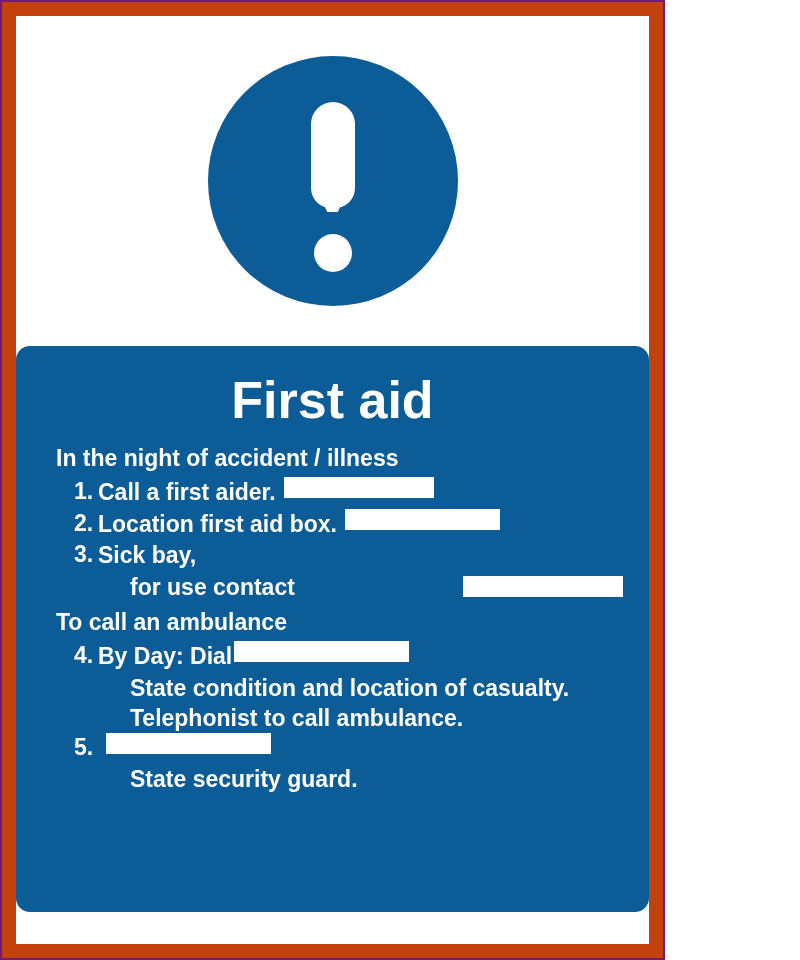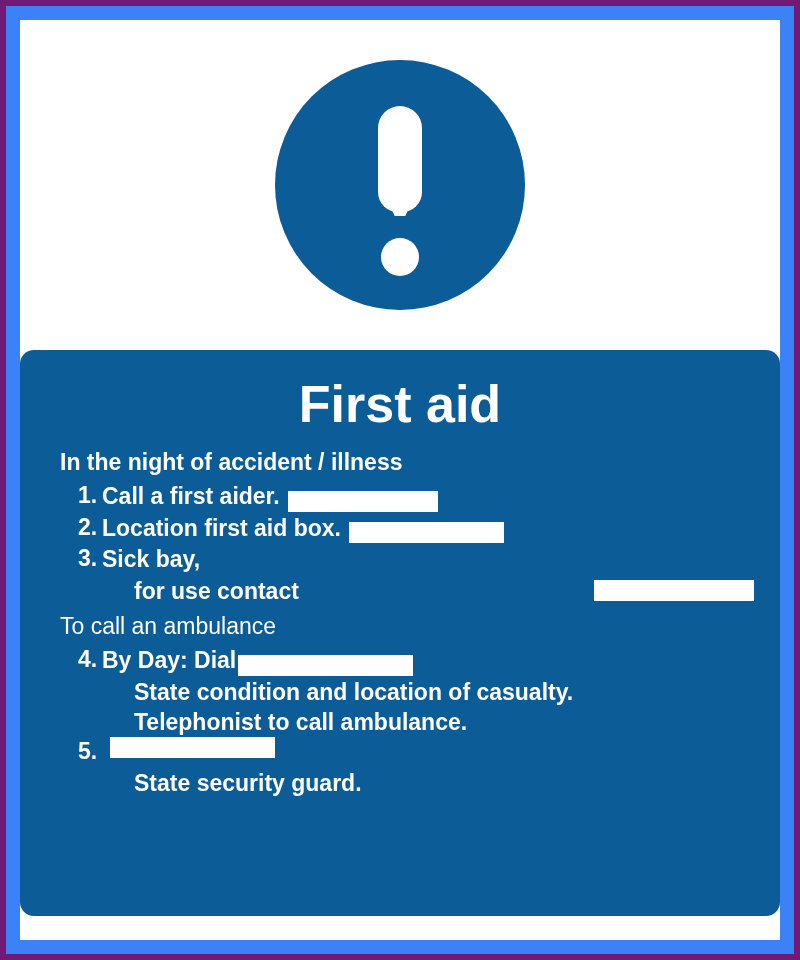--- a/index.html
+++ b/index.html
@@ -8,25 +8,25 @@
     background: #ffffff;
   }
   body {
     width: 800px;
     height: 960px;
     font-family: "Liberation Sans", sans-serif;
     overflow: hidden;
   }
   .sign {
     position: relative;
-    width: 800px;
+    width: 665px;
     height: 960px;
     box-sizing: border-box;
-    background: #3b82f6;
-    border: 6px solid #701a75;
+    background: #c2410c;
+    border: 2px solid #701a75;
     padding: 14px;
   }
   .inner {
     position: relative;
     width: 100%;
     height: 100%;
     background: #ffffff;
     box-sizing: border-box;
   }
   
@@ -94,21 +94,21 @@
     line-height: 1;
   }
   .heading {
     font-size: 23px;
     font-weight: bold;
     margin: 0 0 4px 14px;
     line-height: 1.28;
   }
   .heading2 {
     font-size: 23px;
-    font-weight: normal;
+    font-weight: bold;
     margin: 6px 0 4px 14px;
     line-height: 1.28;
   }
   .step {
     display: flex;
     align-items: flex-start;
     font-size: 23px;
     font-weight: bold;
     line-height: 1.3;
     margin: 0 0 1px 0;
@@ -119,21 +119,21 @@
     text-align: left;
     padding-left: 32px;
     box-sizing: border-box;
   }
   .step-body {
     flex: 1 1 auto;
     display: block;
   }
   .line {
     display: flex;
-    align-items: flex-end;
+    align-items: flex-start;
     line-height: 1.32;
     white-space: nowrap;
   }
   .sub-line {
     display: flex;
     align-items: center;
     font-size: 23px;
     font-weight: bold;
     line-height: 1.32;
     margin-left: 88px;

